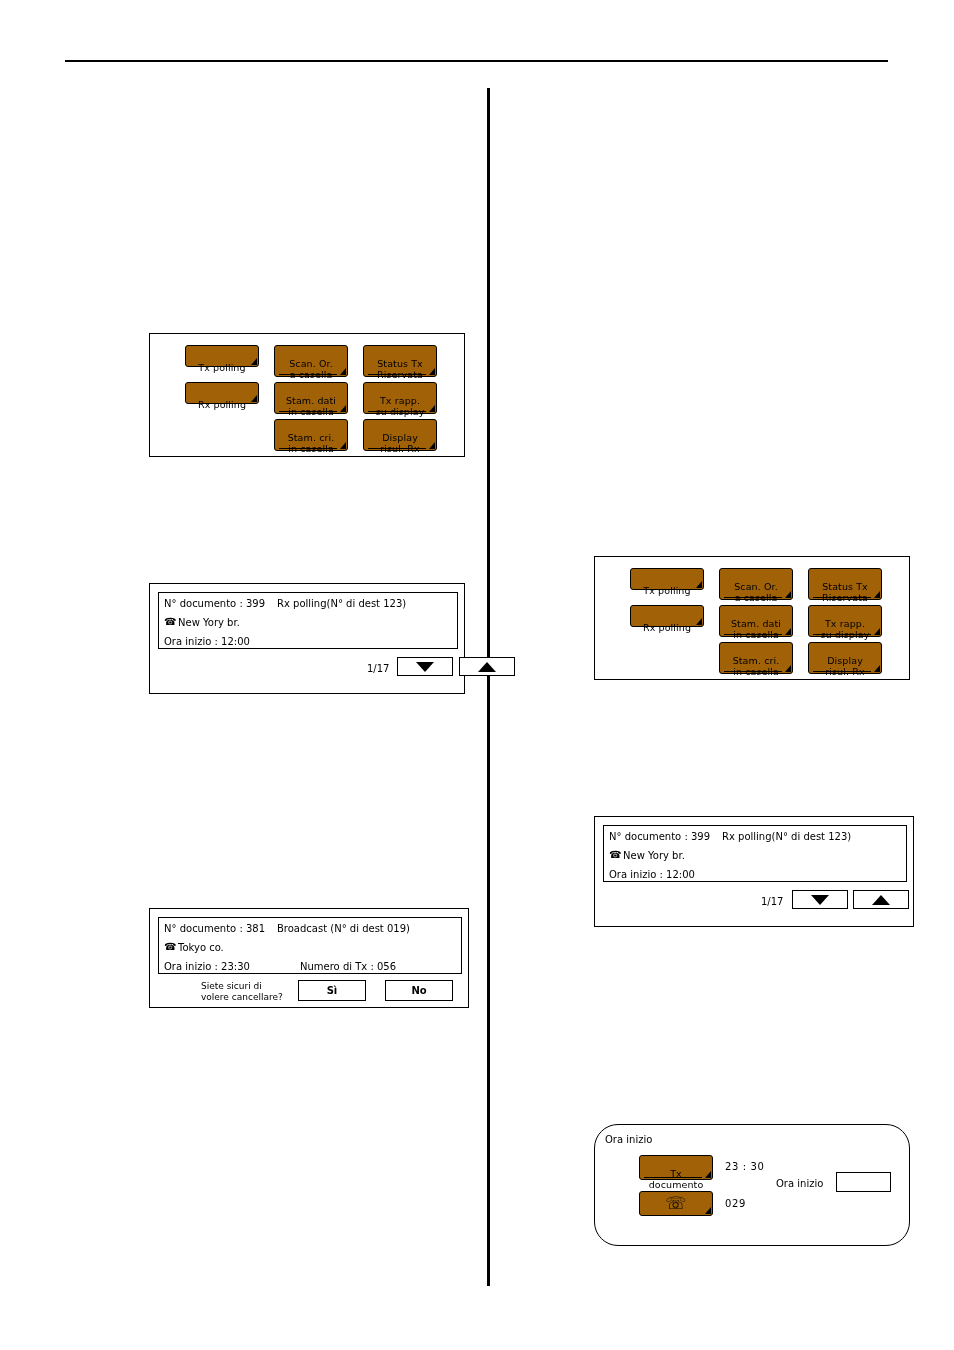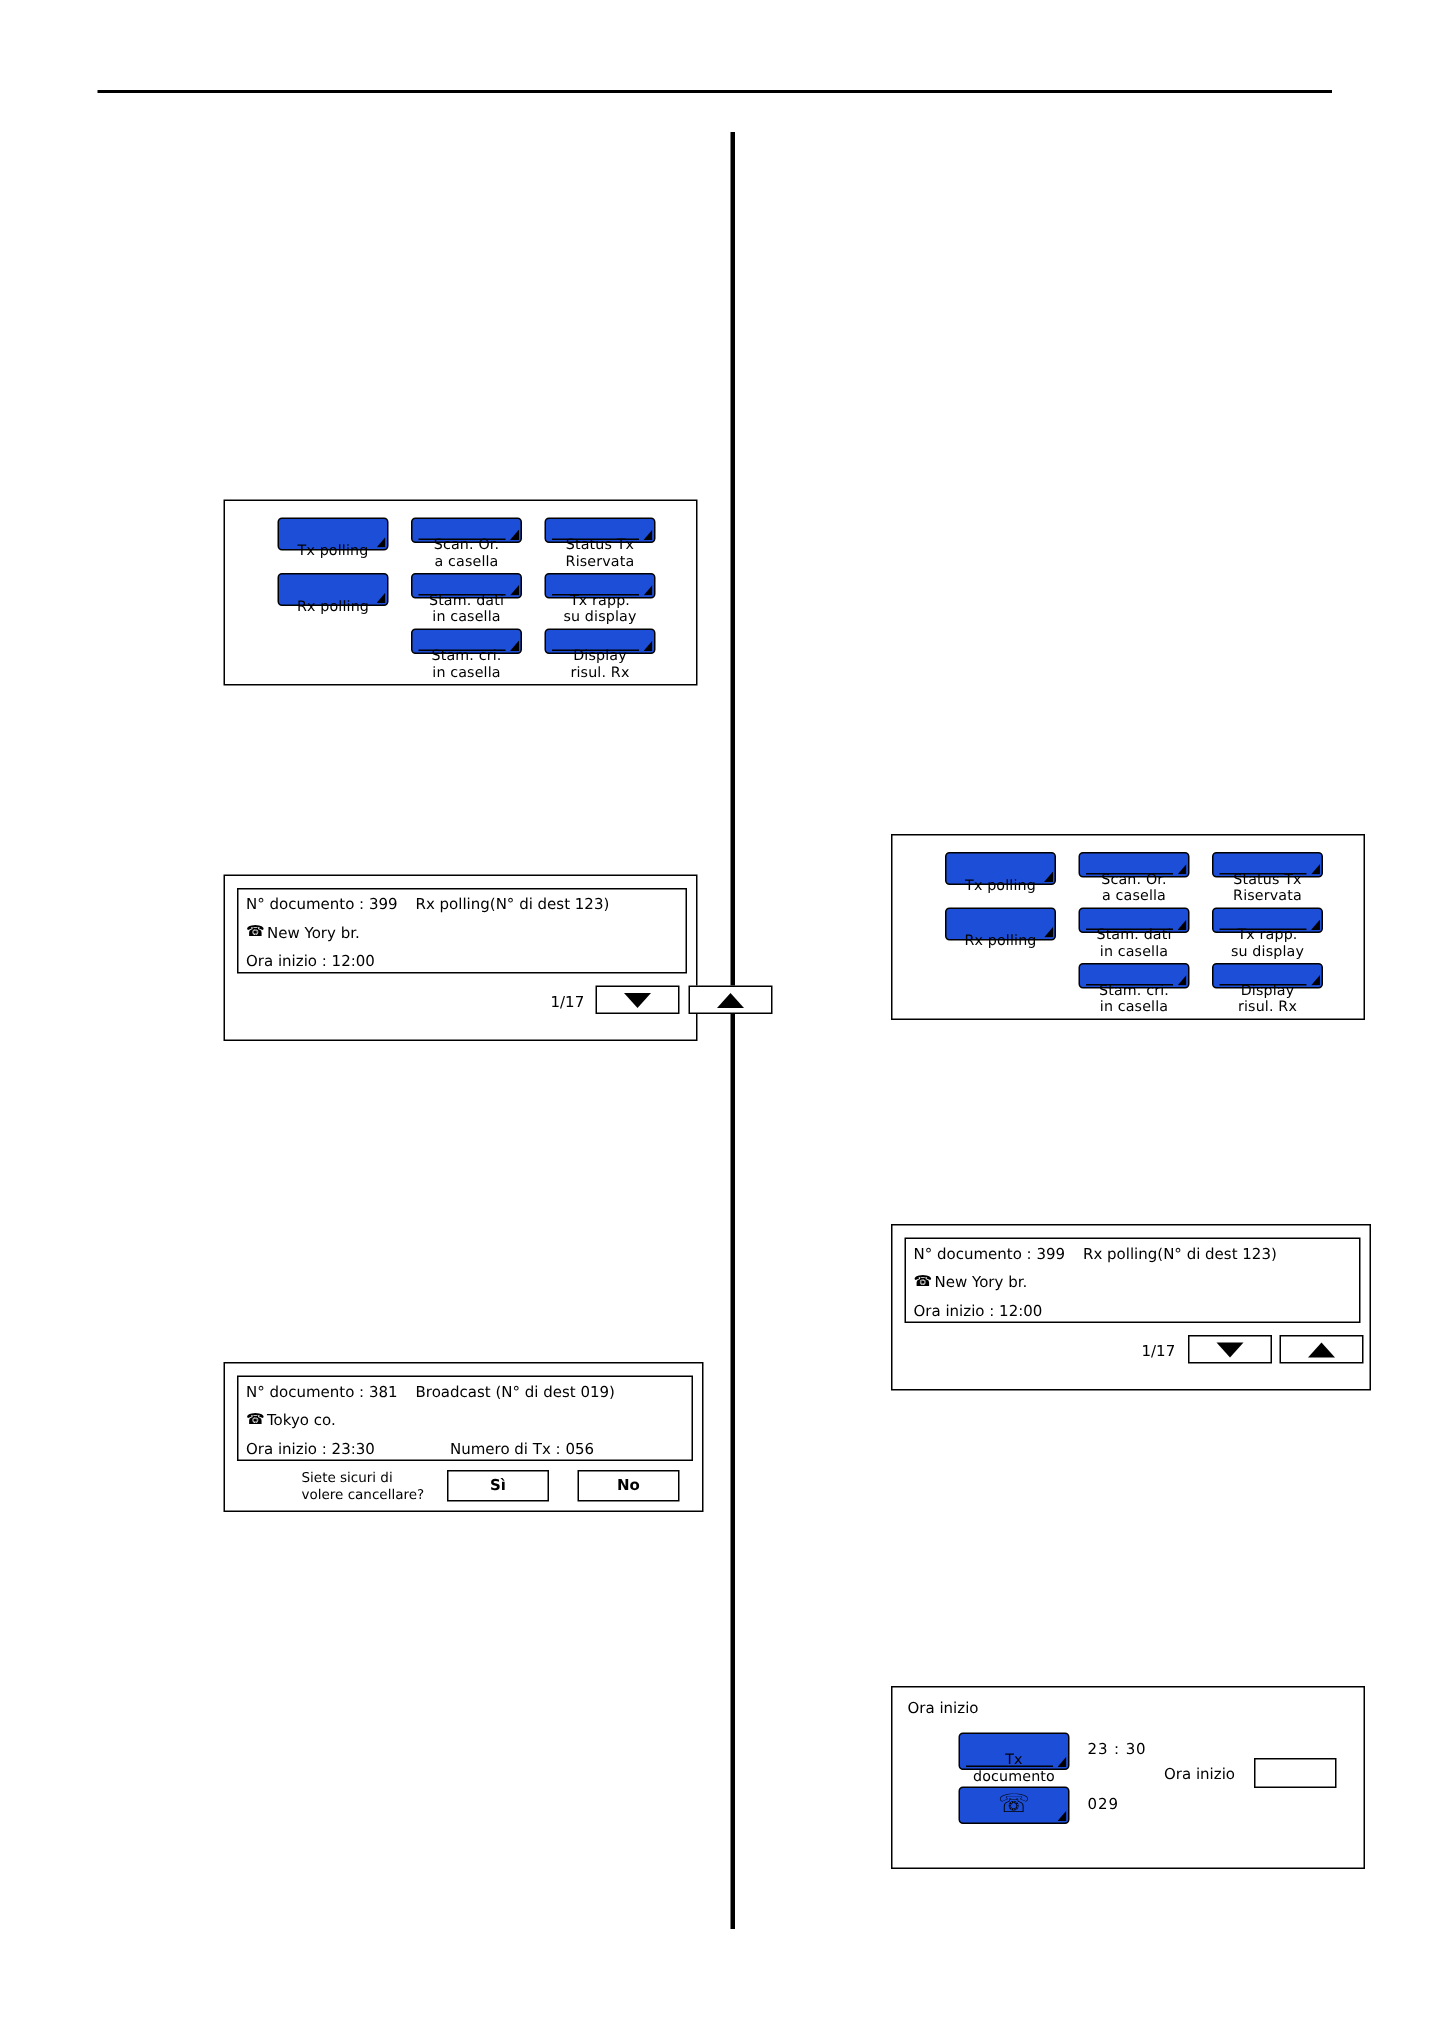--- a/index.html
+++ b/index.html
@@ -41,21 +41,21 @@
     background: #fff;
     box-sizing: border-box;
   }
 
   
   .key {
     position: absolute;
     box-sizing: border-box;
     border: 1px solid #000;
     border-radius: 3px;
-    background: #1d4ed8;
+    background: #a16207;
     font-size: 9.5px;
     line-height: 11px;
     text-align: center;
     padding-top: 2px;
     letter-spacing: 0.1px;
     white-space: pre-line;
   }
   .key.two-line { padding-top: 1px; }
   .key .underline {
     position: absolute;
@@ -69,21 +69,21 @@
     position: absolute;
     right: 1px;
     bottom: 1px;
     width: 6px;
     height: 7px;
     background: #000;
     clip-path: polygon(0 100%, 100% 100%, 100% 0);
   }
 
   
-  .menu-panel .key { width: 74px; height: 17px; }
+  .menu-panel .key { width: 74px; height: 32px; }
 
   
   .doc-line {
     position: absolute;
     font-size: 10px;
     white-space: pre;
   }
   .inner-box {
     position: absolute;
     border: 1px solid #000;
@@ -325,21 +325,21 @@
   <div class="pagenum" style="left:166px; top:79px;">1/17</div>
 
   <div class="arrow-btn" style="left:197px; top:73px; width:56px; height:19px;">
     <span class="tri-down"></span>
   </div>
   <div class="arrow-btn" style="left:258px; top:73px; width:56px; height:19px;">
     <span class="tri-up"></span>
   </div>
 </div>
 
-<div class="panel" style="left:594px; top:1124px; width:316px; height:122px;">
+<div class="panel" style="left:594px; top:1124px; width:316px; height:122px;border-radius:24px;">
 
   <div class="label-text" style="left:10px; top:9px;">Ora inizio</div>
 
   <div class="key two-line" style="left:44px; top:30px; width:74px; height:25px;">
     <span>Tx
 documento</span>
     <span class="underline"></span>
     <span class="flag"></span>
   </div>
 

